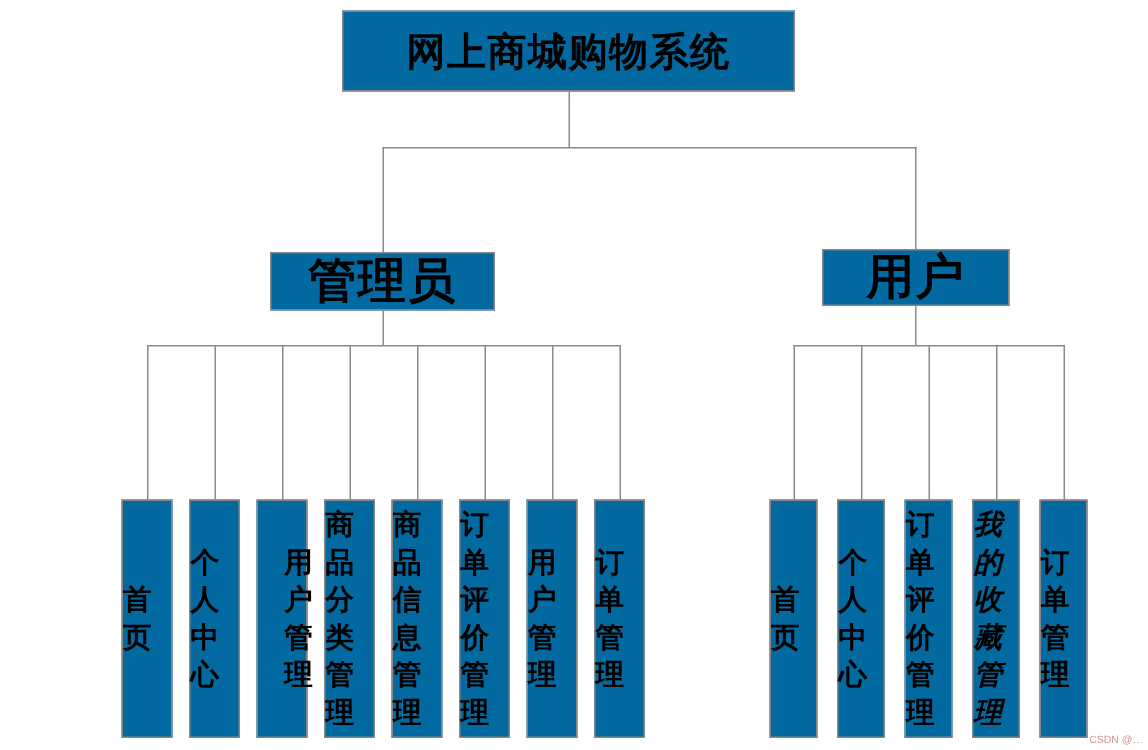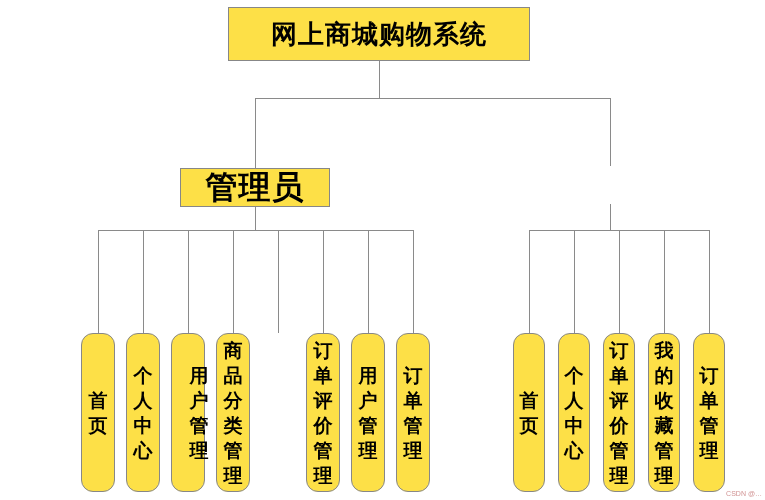--- a/index.html
+++ b/index.html
@@ -11,43 +11,42 @@
     position: relative;
     width: 765px;
     height: 500px;
     background: #ffffff;
     font-family: "Liberation Sans", "DejaVu Sans", sans-serif;
     overflow: hidden;
   }
   .node {
     position: absolute;
     box-sizing: border-box;
-    background: #fde047;
+    background: #0369a1;
     border: 1px solid #878787;
     color: #000000;
     font-weight: bold;
     display: flex;
     align-items: center;
     justify-content: center;
-    text-align: center;
+    text-align: left;
   }
   .root-node {
     font-size: 26px;
     letter-spacing: 1px;
   }
   .branch-node {
     font-size: 32px;
     letter-spacing: 1px;
   }
   .leaf-node {
     font-size: 19px;
     line-height: 25px;
     word-break: break-all;
     padding: 0;
-    border-radius: 12px;
   }
   .hline, .vline {
     position: absolute;
     background: #8a8a8a;
   }
   .hline { height: 1px; }
   .vline { width: 1px; }
   .watermark {
     position: absolute;
     right: 3px;
@@ -83,30 +82,32 @@
   <div class="hline" style="left:529px; top:230px; width:181px;"></div>
   <div class="vline" style="left:529px; top:230px; height:103px;"></div>
   <div class="vline" style="left:574px; top:230px; height:103px;"></div>
   <div class="vline" style="left:619px; top:230px; height:103px;"></div>
   <div class="vline" style="left:664px; top:230px; height:103px;"></div>
   <div class="vline" style="left:709px; top:230px; height:103px;"></div>
 
   <div class="node root-node" style="left:228px; top:7px; width:302px; height:54px;">网上商城购物系统</div>
 
   <div class="node branch-node" style="left:180px; top:168px; width:150px; height:39px;">管理员</div>
+  <div class="node branch-node" style="left:548px; top:166px; width:125px; height:38px;">用户</div>
 
   <div class="node leaf-node" style="left:81px;  top:333px; width:34px; height:159px;">首页</div>
   <div class="node leaf-node" style="left:126px; top:333px; width:34px; height:159px;">个人中心</div>
   <div class="node leaf-node" style="left:171px; top:333px; width:34px; height:159px;padding-left:22px;">用户管理</div>
   <div class="node leaf-node" style="left:216px; top:333px; width:34px; height:159px;">商品分类管理</div>
+  <div class="node leaf-node" style="left:261px; top:333px; width:34px; height:159px;">商品信息管理</div>
   <div class="node leaf-node" style="left:306px; top:333px; width:34px; height:159px;">订单评价管理</div>
   <div class="node leaf-node" style="left:351px; top:333px; width:34px; height:159px;">用户管理</div>
   <div class="node leaf-node" style="left:396px; top:333px; width:34px; height:159px;">订单管理</div>
 
   <div class="node leaf-node" style="left:513px; top:333px; width:32px; height:159px;">首页</div>
   <div class="node leaf-node" style="left:558px; top:333px; width:32px; height:159px;">个人中心</div>
   <div class="node leaf-node" style="left:603px; top:333px; width:32px; height:159px;">订单评价管理</div>
-  <div class="node leaf-node" style="left:648px; top:333px; width:32px; height:159px;">我的收藏管理</div>
+  <div class="node leaf-node" style="left:648px; top:333px; width:32px; height:159px;font-style:italic;">我的收藏管理</div>
   <div class="node leaf-node" style="left:693px; top:333px; width:32px; height:159px;">订单管理</div>
 
   <div class="watermark">CSDN @…</div>
 
 </div>
 
 </body></html>

